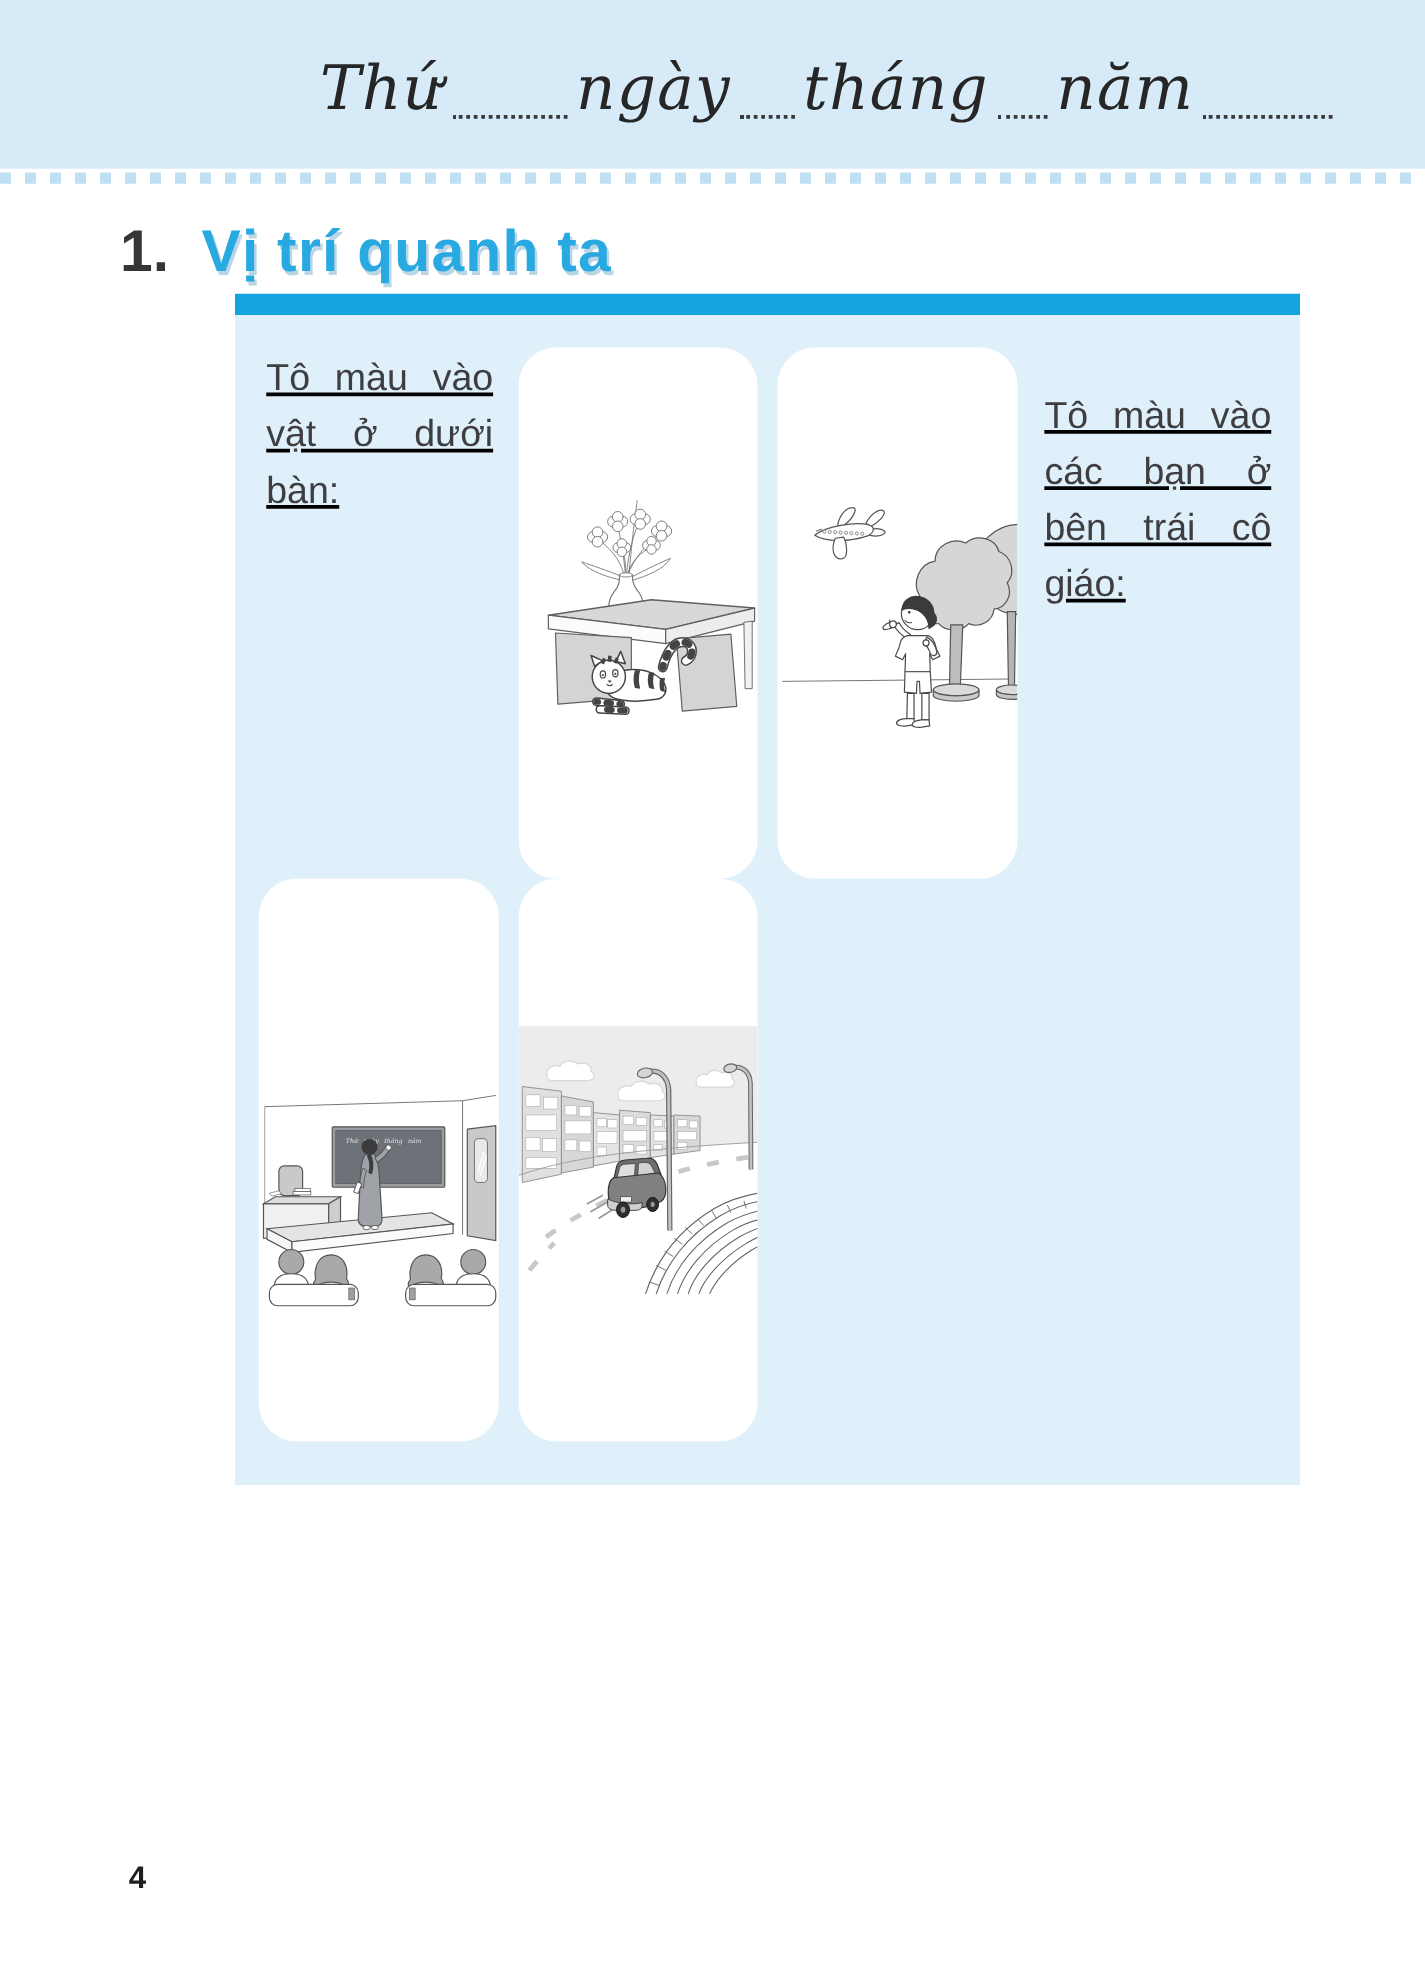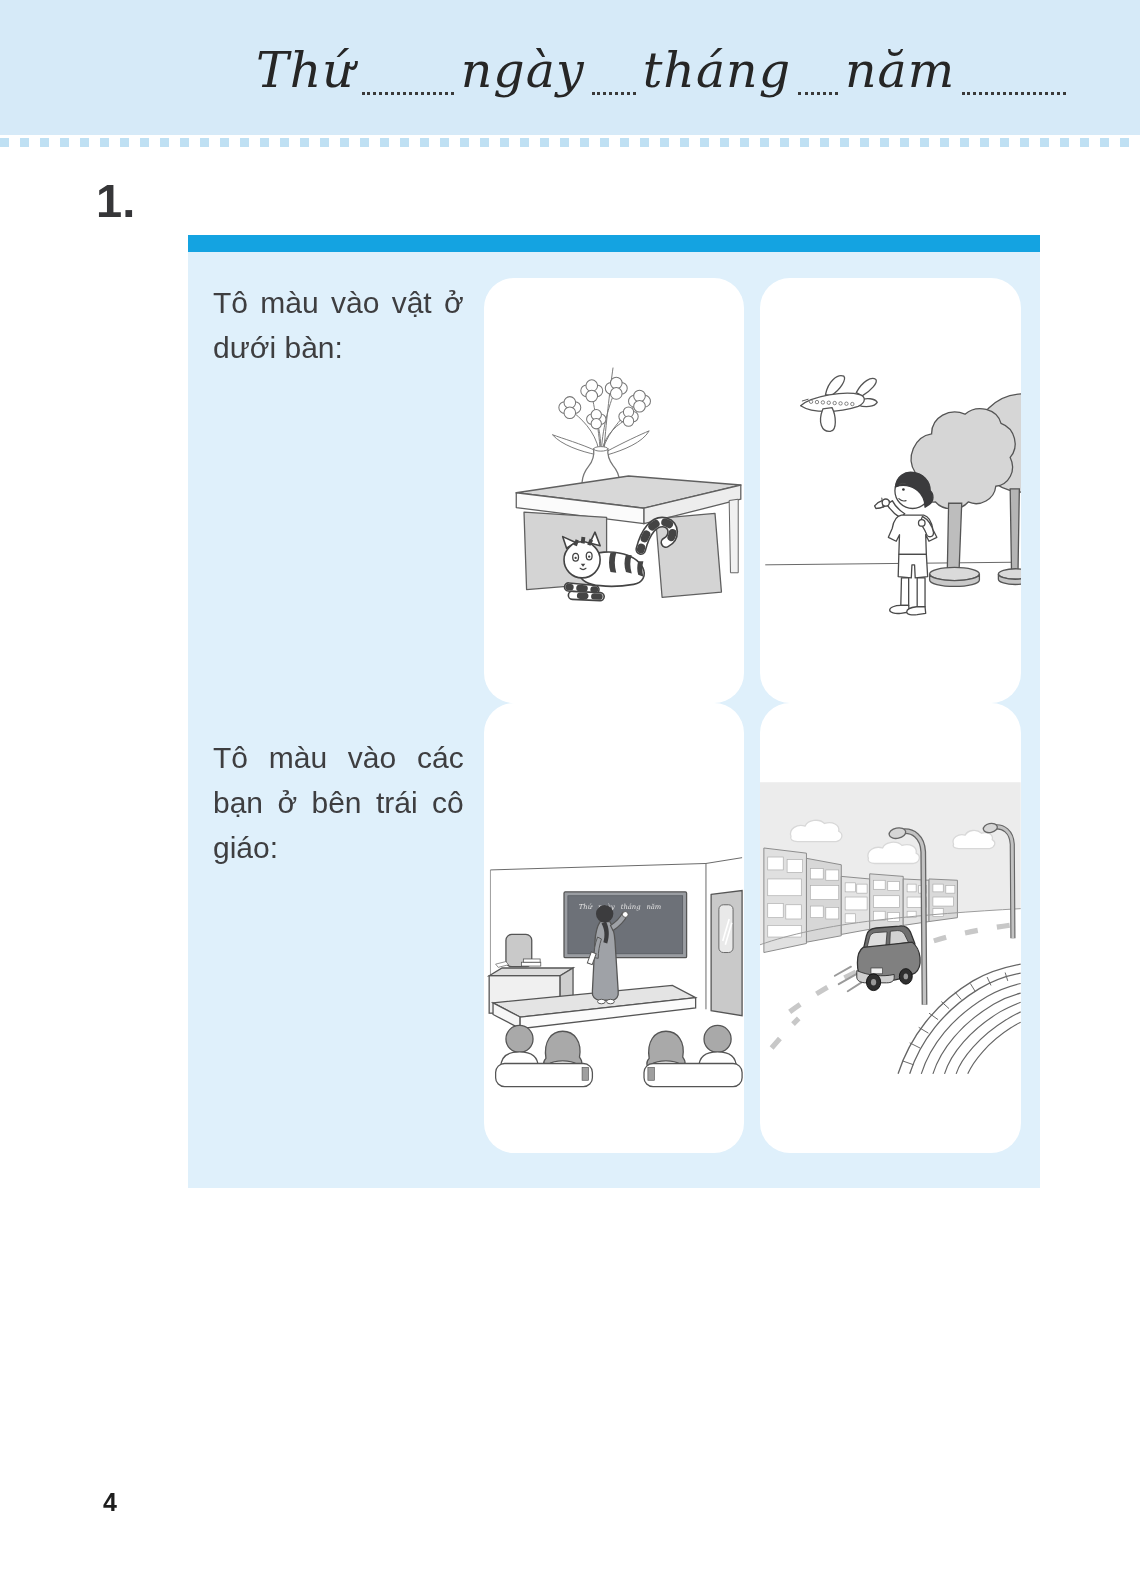--- a/index.html
+++ b/index.html
@@ -16,21 +16,21 @@
            background:repeating-linear-gradient(90deg,#bfe0f3 0 9px,transparent 9px 20px);}
   
   .lesson-row{margin:26px 0 0 96px;display:flex;align-items:baseline;gap:26px;}
   .lesson-number{font-size:47px;font-weight:bold;color:#363638;}
   .lesson-title{font-size:47px;font-weight:bold;color:#29a9e1;letter-spacing:1px;
                 text-shadow:2px 3px 0 rgba(27,115,165,.30);}
   
   .worksheet{position:absolute;left:188px;top:235px;width:852px;}
   .accent-bar{height:17px;background:#14a3e1;}
   .worksheet-body{background:#dff0fb;padding:26px 19px 35px 19px;}
-  .ex-grid{display:grid;grid-template-columns:1fr 1fr 1fr;column-gap:16px;}
+  .ex-grid{display:grid;grid-template-columns:1fr 1fr 1fr 1fr;column-gap:16px;text-decoration:underline;}
   .instruction{font-size:30px;line-height:1.5;color:#3e3e40;margin:2px 4px 24px 6px;
                text-align:justify;min-height:90px;max-width:386px;}
   .gap-top{margin-top:32px;}
   .figure{background:#fff;border-radius:30px;overflow:hidden;}
   .figure.r1{height:425px;}
   .figure.r2{height:450px;}
   .figure svg{display:block;width:100%;height:100%;}
   .page-num{position:absolute;left:103px;top:1488px;font-size:25px;font-weight:bold;color:#1e1e1e;}
 </style>
 </head>
@@ -39,20 +39,21 @@
 <div class="page">
 
   <div class="header-band">
     <div class="date-line"><span>Thứ</span><span class="blank b1"></span><span>ngày</span><span class="blank b2"></span><span>tháng</span><span class="blank b3"></span><span>năm</span><span class="blank b4"></span>
     </div>
   </div>
   <div class="dot-row"></div>
 
   <div class="lesson-row">
     <span class="lesson-number">1.</span>
+    <span class="lesson-title">Vị trí quanh ta</span>
   </div>
 
   <div class="worksheet">
     <div class="accent-bar"></div>
     <div class="worksheet-body">
       <div class="ex-grid">
 
         <div class="instruction">Tô màu vào vật ở dưới bàn:</div>
 
         <div class="figure r1">

